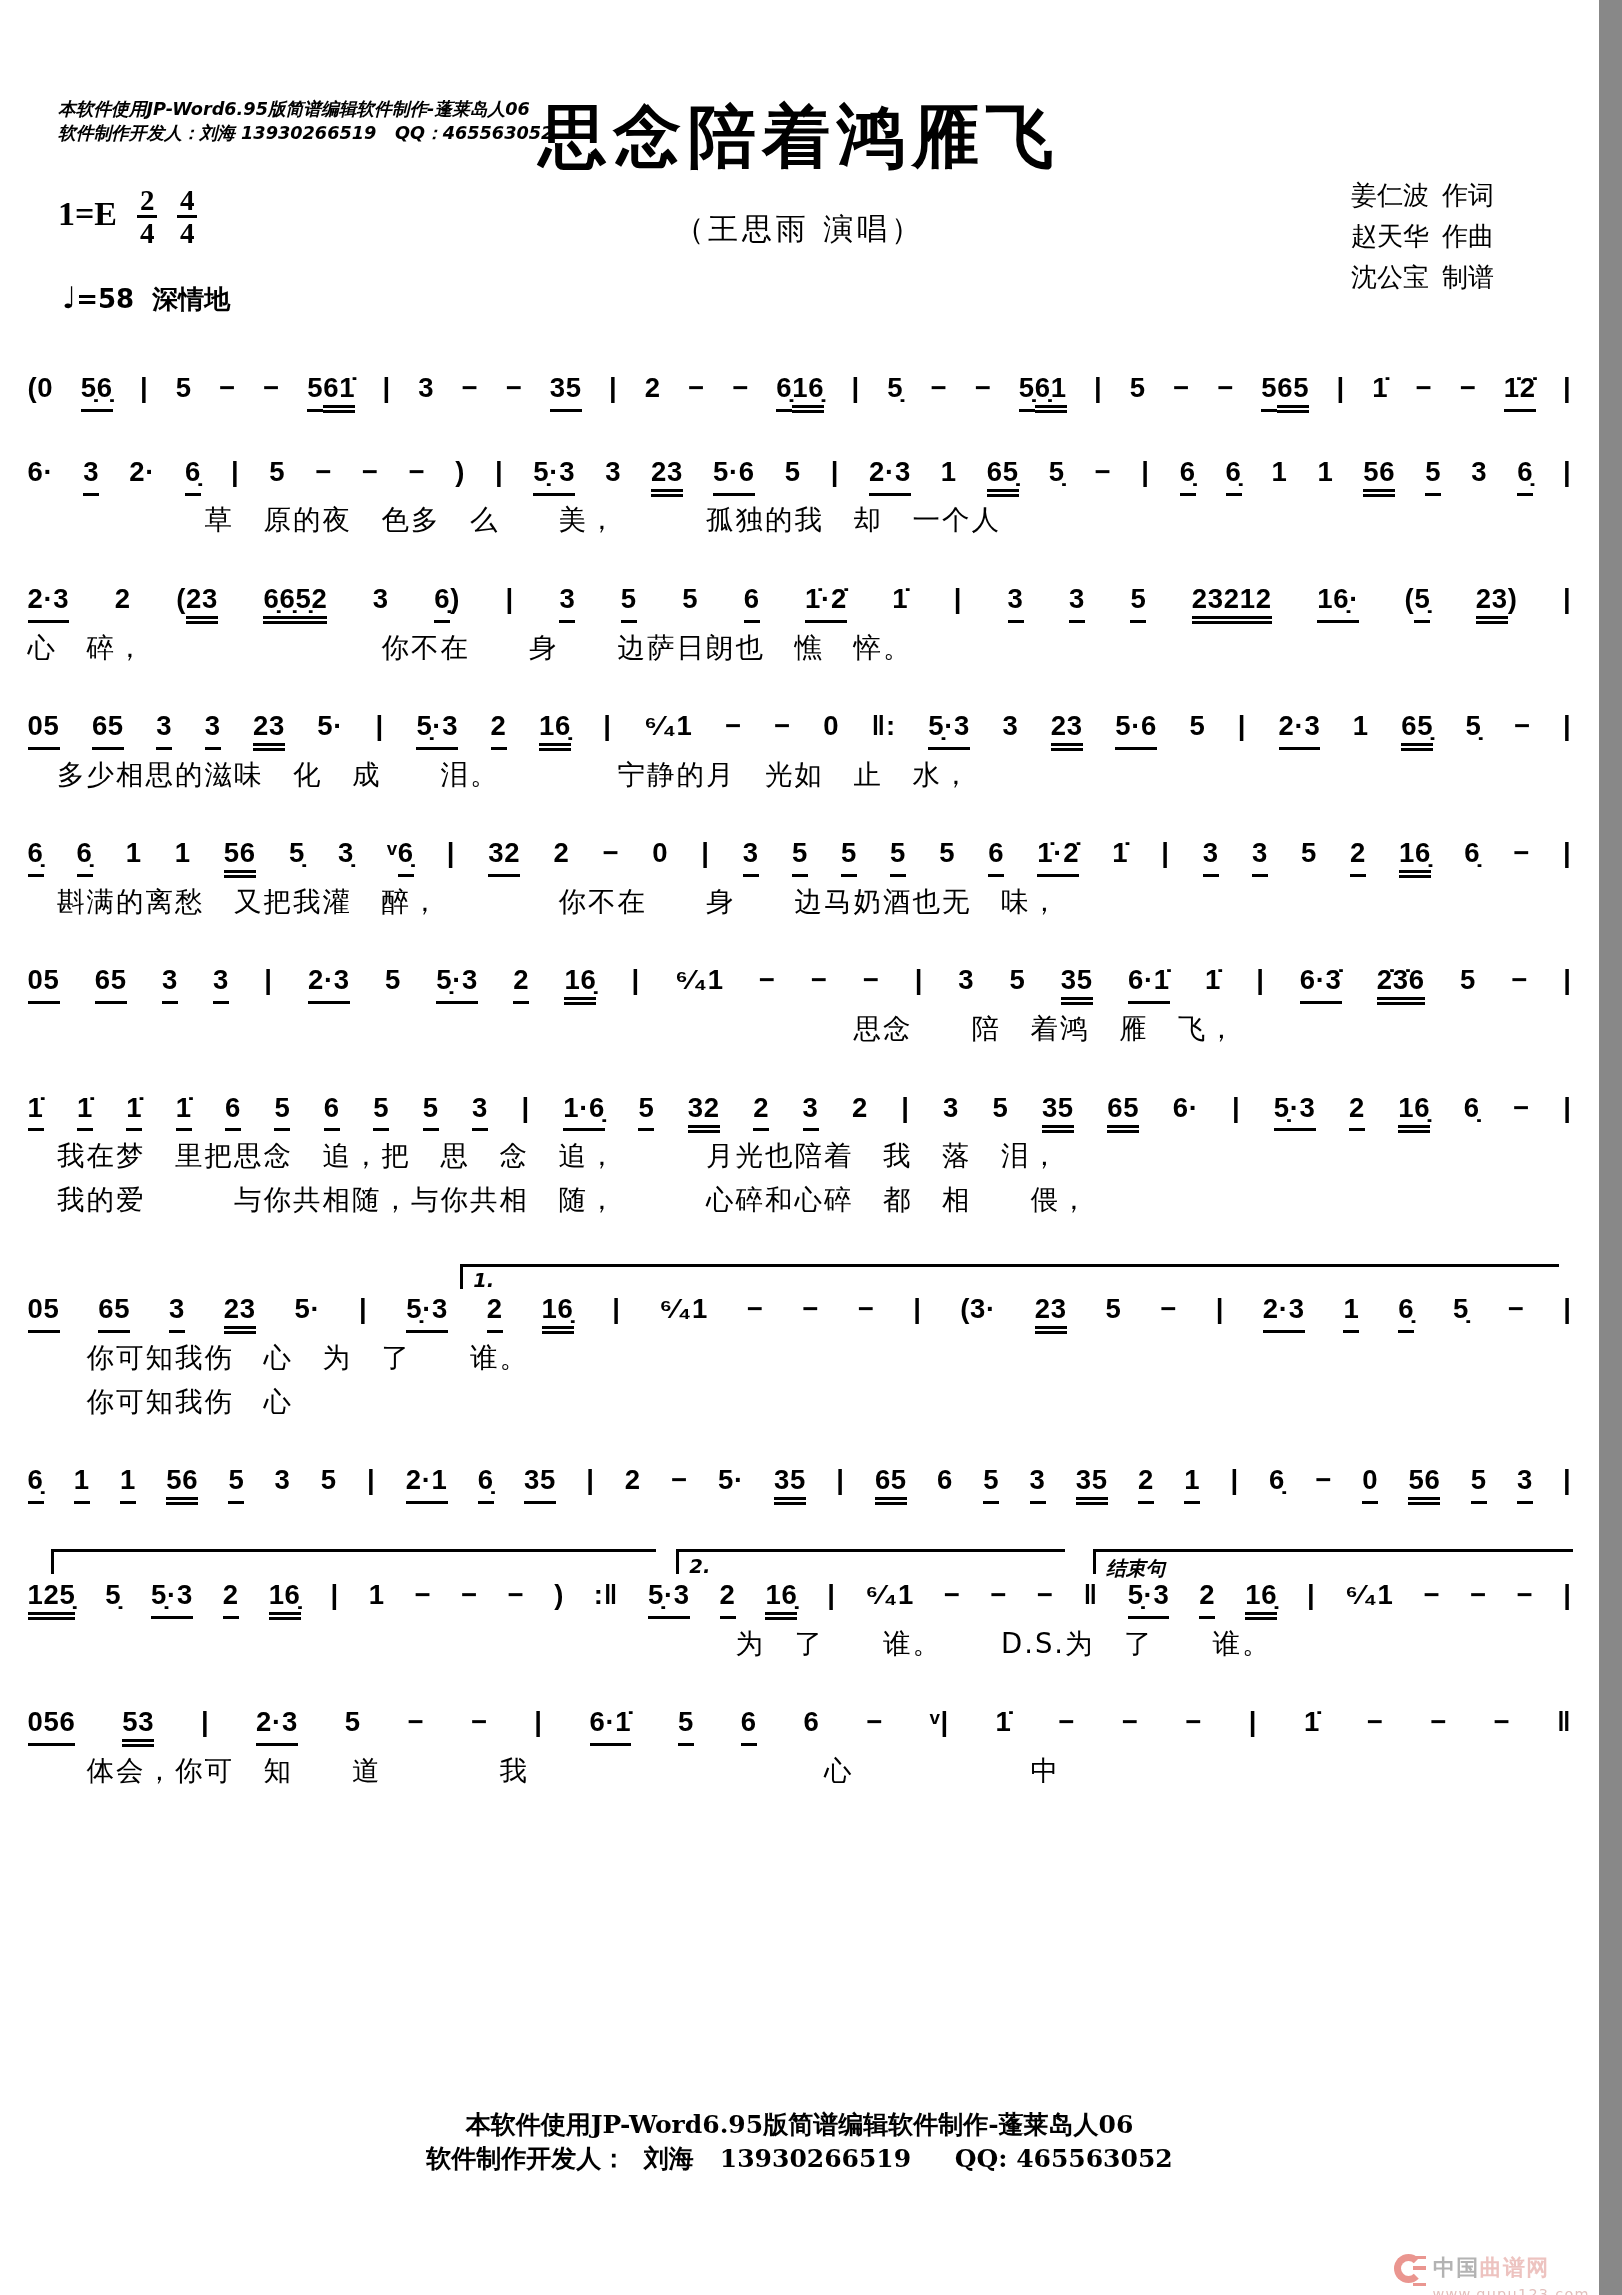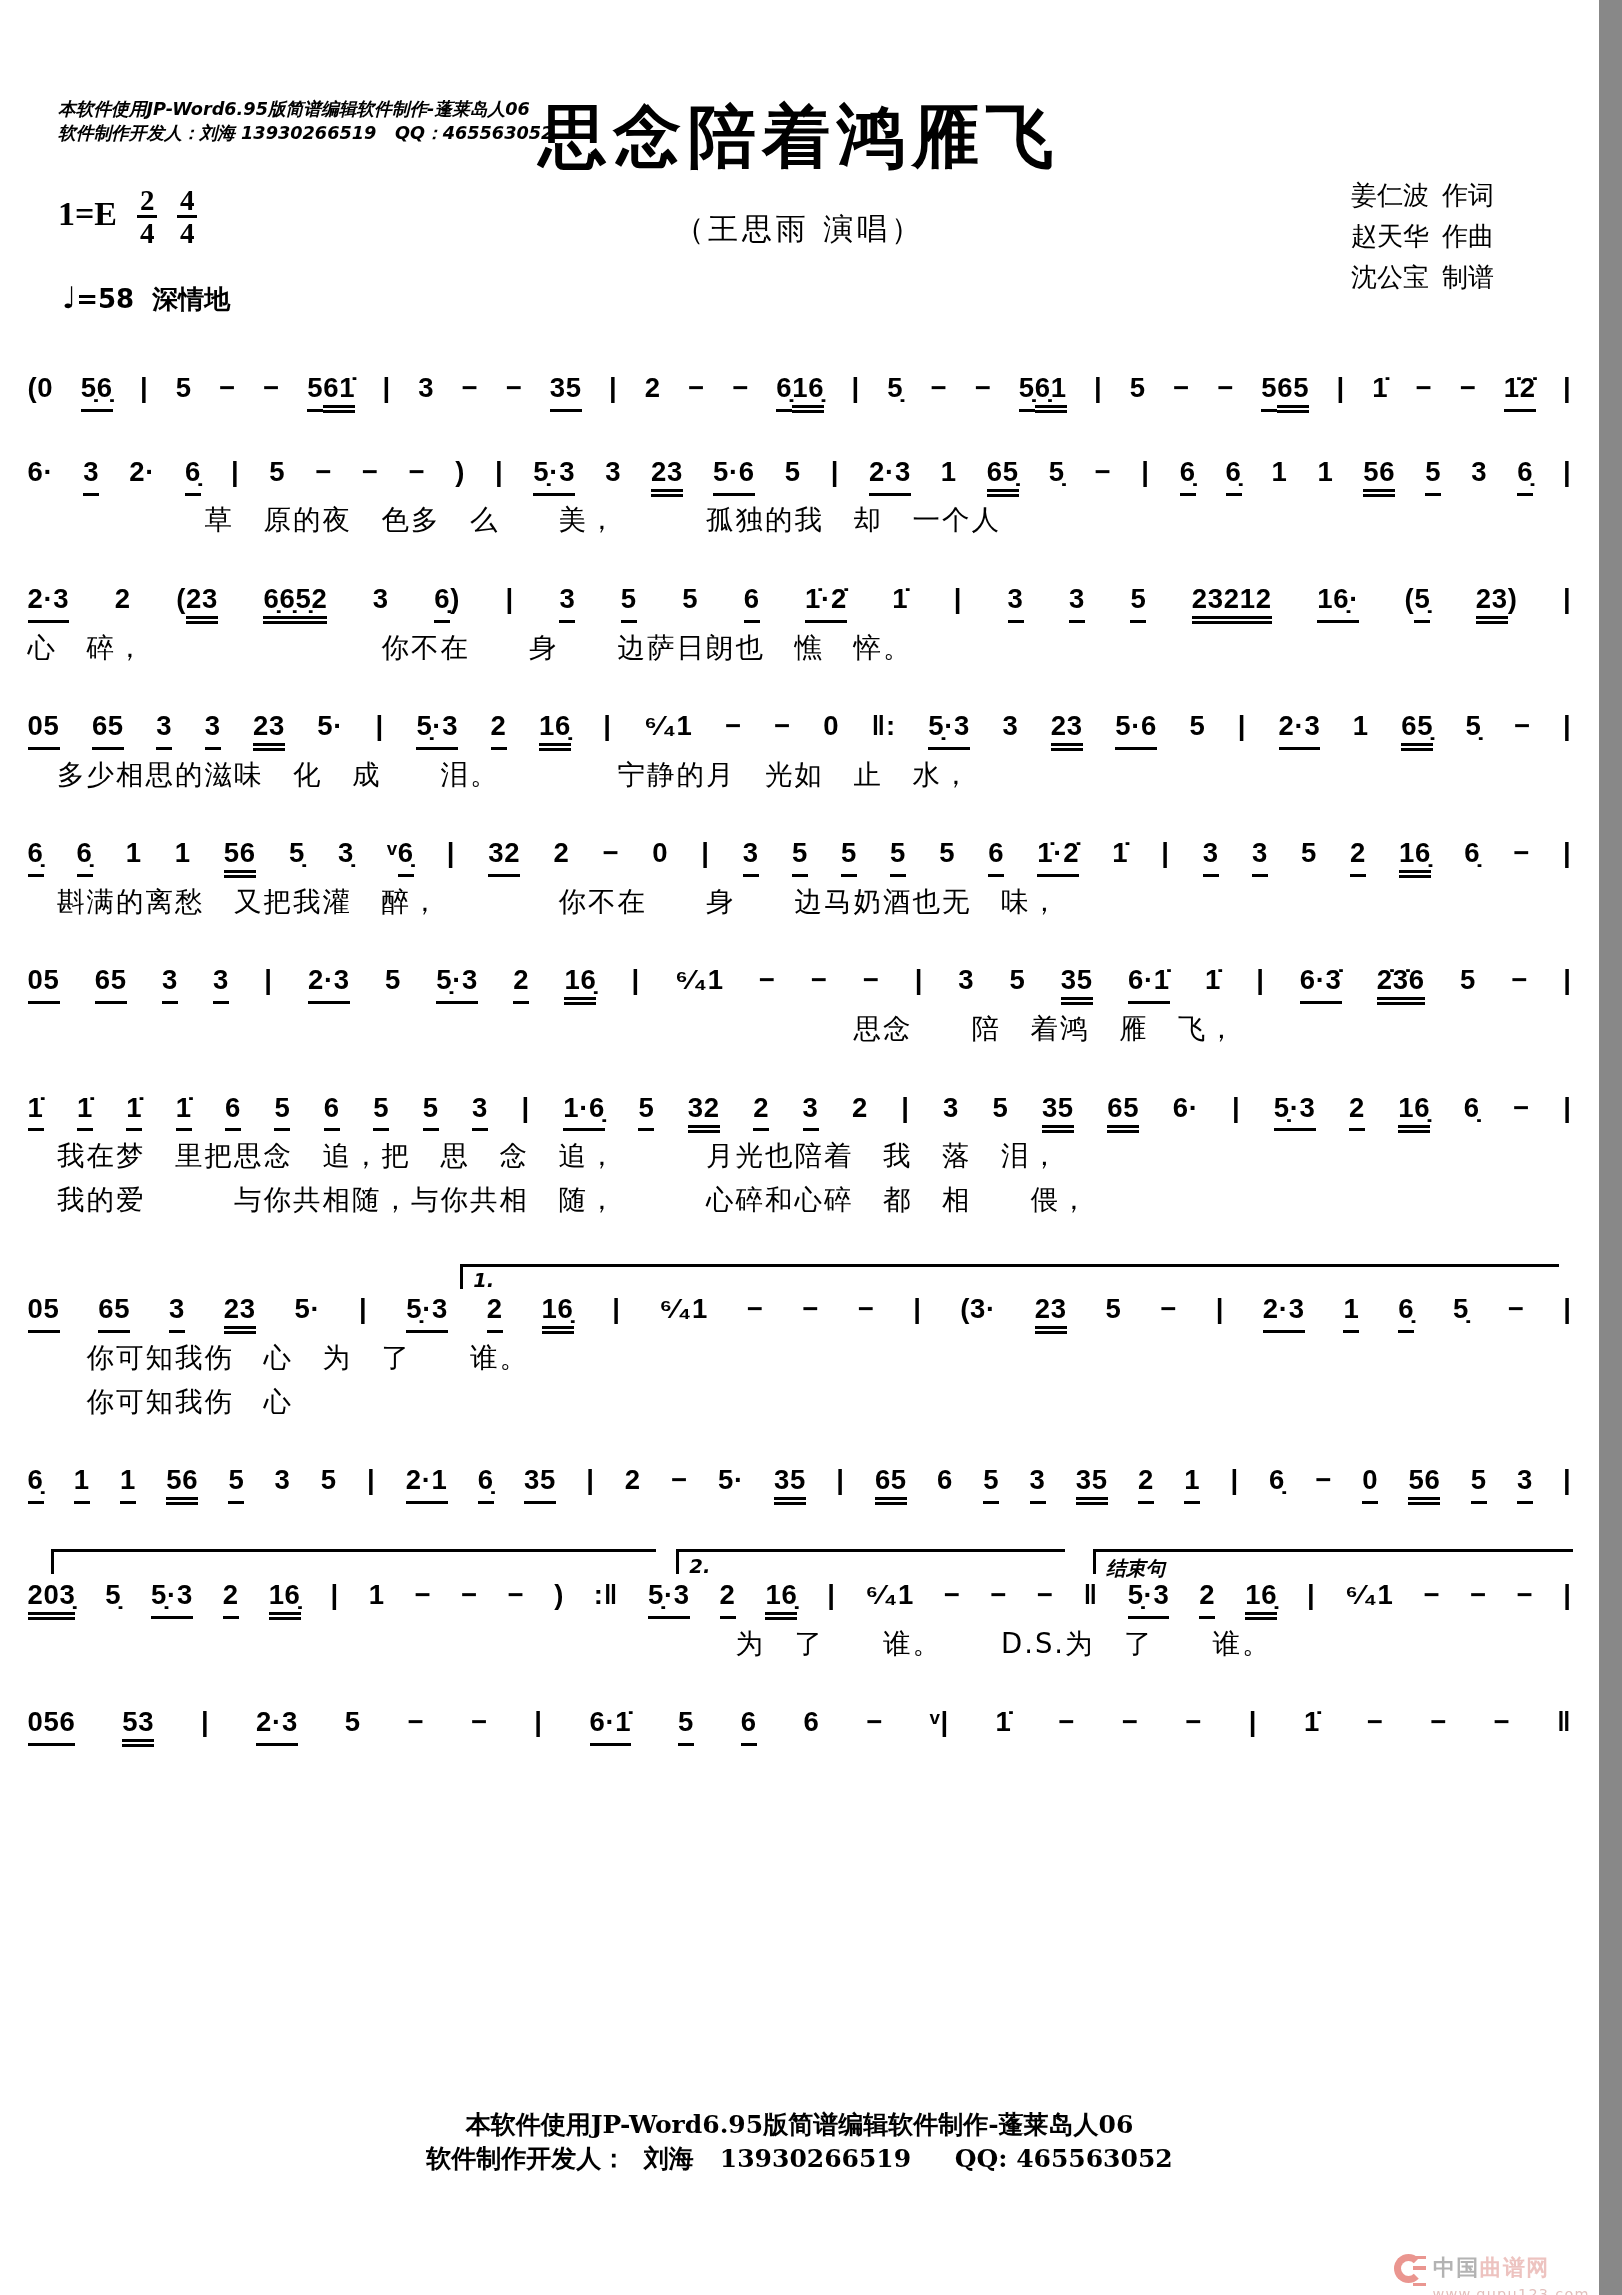--- a/index.html
+++ b/index.html
@@ -136,25 +136,26 @@
       <div class="system">
         <div class="marksrow">
           <div class="bracket" style="left: 1.5%; width: 39%;"></div>
           <div class="bracket" style="left: 42%; width: 25%;">
             <span class="blabel">2.</span>
           </div>
           <div class="bracket" style="left: 69%; width: 28%; padding-left: 45px;">
             <span class="blabel">结束句</span>
           </div>
         </div>
-        <div class="notation"><span class="u2">203̣</span> 5̣ <span class="u1">5̣·3</span> <span class="u1">2</span> <span class="u2">16̣</span> | 1 − − − ) :‖ <span class="u1">5̣·3</span> <span class="u1">2</span> <span class="u2">16̣</span> | ⁶⁄₄1 − − − ‖ <span class="u1">5̣·3</span> <span class="u1">2</span> <span class="u2">16̣</span> | ⁶⁄₄1 − − − |</div>
+        <div class="notation"><span class="u2">125̣</span> 5̣ <span class="u1">5̣·3</span> <span class="u1">2</span> <span class="u2">16̣</span> | 1 − − − ) :‖ <span class="u1">5̣·3</span> <span class="u1">2</span> <span class="u2">16̣</span> | ⁶⁄₄1 − − − ‖ <span class="u1">5̣·3</span> <span class="u1">2</span> <span class="u2">16̣</span> | ⁶⁄₄1 − − − |</div>
         <div class="lyrics">　　　　　　　　　　　　　　　　　　　　　　　　为　了　　谁。　　D.S.为　了　　谁。</div>
       </div>
       <div class="system">
         <div class="notation"><span class="u1">056</span> <span class="u2">53</span> | <span class="u1">2·3</span> 5 − − | <span class="u1">6·1̇</span> <span class="u1">5</span> <span class="u1">6</span> 6 − ᵛ| 1̇ − − − | 1̇ − − − ‖</div>
+        <div class="lyrics">　　体会，你可　知　　道　　　　我　　　　　　　　　　心　　　　　　中</div>
       </div>
     </div>
 
   <div class="footer">本软件使用JP-Word6.95版简谱编辑软件制作-蓬莱岛人06
 软件制作开发人：  刘海   13930266519     QQ: 465563052</div>
 
   <div class="watermark">
     <div class="wm-row">
       <div class="wm-logo">
         <div class="c"></div>

